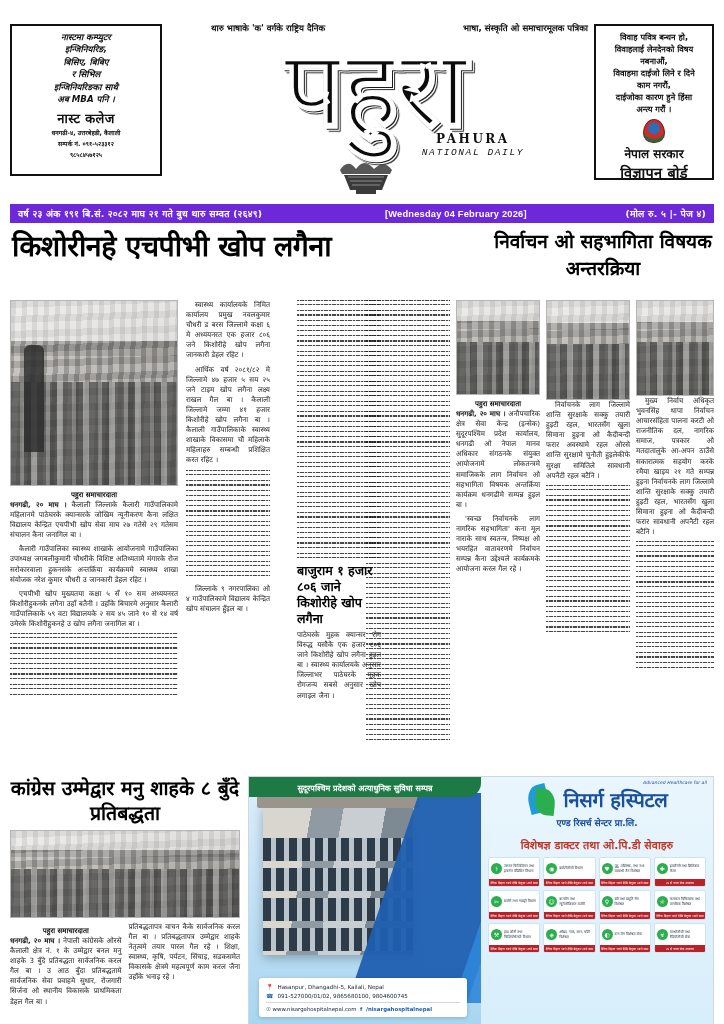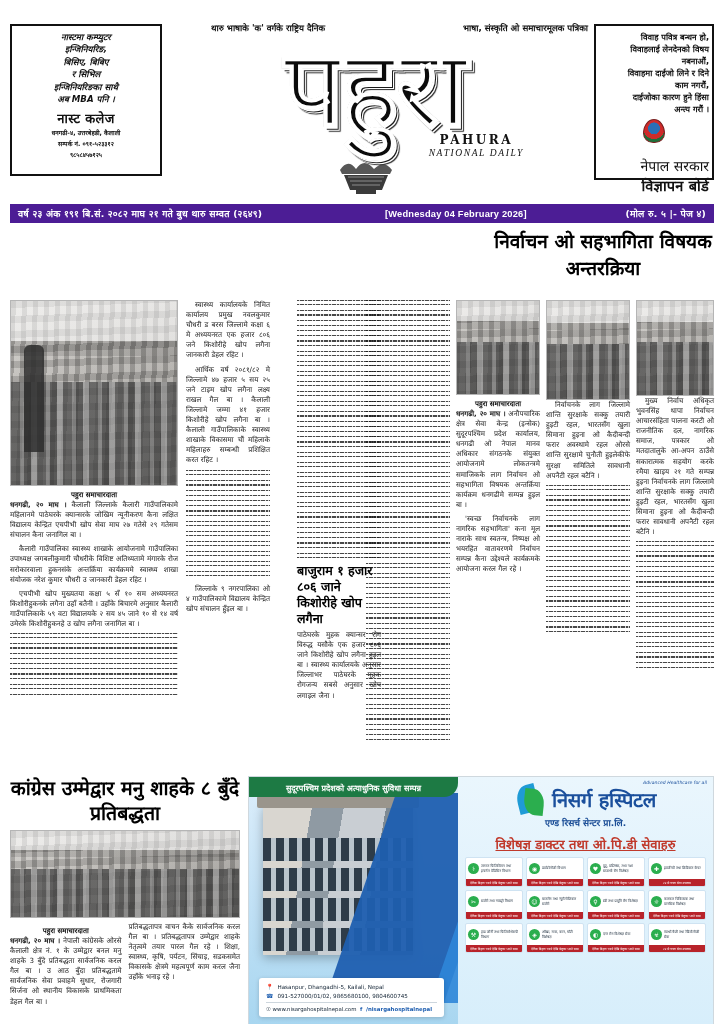--- a/index.html
+++ b/index.html
@@ -4,48 +4,48 @@
 <style>
   html,body{margin:0;padding:0;background:#7a7a7a;}
   body{font-family:"DejaVu Sans","Liberation Sans",sans-serif;}
   .page{position:relative;width:724px;height:1024px;background:#ffffff;overflow:hidden;margin:0 auto;}
   .pad{position:absolute;left:10px;top:8px;width:704px;height:1008px;}
 
   
   .masthead{position:relative;height:192px;border-bottom:0;}
   .adbox{position:absolute;border:2px solid #111;box-sizing:border-box;text-align:center;}
   .adbox-left{left:0;top:16px;width:152px;height:152px;padding:5px 16px;}
-  .adbox-right{right:0;top:16px;width:120px;height:156px;padding:5px 3px;text-align:right;}
+  .adbox-right{right:0;top:16px;width:120px;height:156px;padding:5px 3px;}
   .adline{font-size:8.6px;line-height:12.4px;color:#111;font-style:italic;font-weight:bold;}
   .adbig{font-size:13px;font-weight:bold;color:#111;margin-top:4px;letter-spacing:.3px;}
   .adsmall{font-size:6.2px;line-height:8.6px;color:#111;font-weight:bold;margin-top:2px;}
   .adr-line{font-size:8.2px;line-height:12px;color:#111;font-weight:bold;}
   .gov-emblem{width:22px;height:24px;margin:4px auto 2px;position:relative;}
   .gov-emblem .crest{position:absolute;inset:0;border-radius:50% 50% 46% 46%/60% 60% 40% 40%;
       background:radial-gradient(circle at 50% 38%, #2a6fb5 0 34%, #cf2b2b 36% 62%, #1f6f3a 64% 100%);
       border:1px solid #7a2020;}
-  .adr-gov{font-size:14px;font-weight:normal;color:#111;margin-top:13px;}
+  .adr-gov{font-size:12px;font-weight:bold;color:#111;margin-top:2px;}
   .adr-gov2{font-size:14.5px;font-weight:bold;color:#111;letter-spacing:.2px;}
 
   .tagline{position:absolute;top:14px;font-size:8.6px;font-weight:bold;color:#111;white-space:nowrap;}
   .tagline.l{left:158px;padding-left:43px;}
   .tagline.r{right:126px;}
 
   .logo-wrap{position:absolute;left:148px;right:124px;top:28px;height:118px;text-align:center;}
   .logo-word{font-size:106px;line-height:106px;font-weight:bold;color:#0b0b0b;
       letter-spacing:-2px;
       text-shadow:2px 2px 0 #fff, 3px 3px 0 #1a1a1a, 4px 4px 0 #fff, 5px 5px 1px #2a2a2a;
       -webkit-text-stroke:1px #ffffff;}
   .logo-en{position:absolute;right:66px;bottom:-4px;text-align:center;}
   .logo-en .p1{font-family:"DejaVu Serif","Liberation Serif",serif;font-size:12px;font-weight:bold;letter-spacing:2.5px;color:#111;}
-  .logo-en .p2{font-family:Liberation Serif, serif;font-style:italic;font-size:9.5px;letter-spacing:1.6px;color:#111;margin-top:1px;}
+  .logo-en .p2{font-family:Liberation Mono, monospace;font-style:italic;font-size:9.5px;letter-spacing:1.6px;color:#111;margin-top:1px;}
   .urn{position:absolute;left:176px;top:120px;width:64px;height:40px;}
 
   
-  .datebar{position:absolute;left:0;right:0;top:196px;height:19px;background:#4c1d95;color:#fff;
+  .datebar{position:absolute;left:0;right:0;top:196px;height:19px;background:#6d28d9;color:#fff;
       display:flex;align-items:center;justify-content:space-between;padding:0 8px;box-sizing:border-box;}
   .datebar span{font-size:9.3px;font-weight:bold;letter-spacing:.2px;white-space:nowrap;}
   .db-mid{font-family:"Liberation Sans",sans-serif;margin-left:24px;}
 
   
   .heads{position:absolute;left:0;right:0;top:222px;height:66px;}
   .h-main{position:absolute;left:2px;top:0;width:470px;font-size:28.5px;font-weight:bold;color:#000;letter-spacing:-.4px;line-height:34px;}
   .h-sec{position:absolute;right:0;top:-2px;width:222px;font-size:19px;font-weight:bold;color:#000;line-height:27px;text-align:center;}
 
   
@@ -98,21 +98,21 @@
   
   .lower{position:absolute;left:0;top:768px;width:230px;}
   .h-lower{font-size:19.5px;font-weight:bold;line-height:25px;text-align:center;color:#000;}
   .photo.p5{height:88px;margin-top:4px;}
   .lowcols{display:flex;gap:7px;margin-top:4px;}
   .lowcols>div{flex:1;}
 
   
   .hosp{position:absolute;left:238px;top:768px;width:466px;height:250px;background:#ffffff;
         border:1px solid #cfd8de;box-sizing:border-box;display:flex;overflow:hidden;}
-  .hosp-left{width:209px;position:relative;background:linear-gradient(180deg,#ddeefb 0%,#bfe0f5 55%,#a8d6f0 100%);}
+  .hosp-left{width:232px;position:relative;background:linear-gradient(180deg,#ddeefb 0%,#bfe0f5 55%,#a8d6f0 100%);}
   .hosp-green{position:absolute;left:0;top:0;width:100%;height:20px;background:#1d7a44;
      border-radius:0 0 14px 0;display:flex;align-items:center;justify-content:center;z-index:3;}
   .hosp-green span{font-size:8px;color:#fff;font-weight:bold;}
   .bldg{position:absolute;left:14px;top:28px;width:150px;height:150px;
      background:linear-gradient(100deg,#d9d6d0 0 28%,#8f9aa3 28% 46%,#c9ced3 46% 70%,#7e8a93 70% 100%);
      box-shadow:0 3px 10px rgba(0,0,0,.28);}
   .bldg .floor{position:absolute;left:0;right:0;height:15%;
      background:repeating-linear-gradient(90deg,#2e3c49 0 8px,#b9c4cc 8px 13px);}
   .bldg .roof{position:absolute;left:-6px;right:-6px;top:-9px;height:12px;background:#9a958c;border-radius:2px;}
   .swoosh{position:absolute;right:-22px;top:16px;width:120px;height:210px;background:#1f5fb0;
@@ -131,21 +131,21 @@
   .hlogo{display:flex;align-items:center;justify-content:center;gap:5px;margin-top:2px;}
   .leaf{width:32px;height:34px;position:relative;}
   .leaf .l1{position:absolute;left:2px;top:2px;width:20px;height:28px;background:#1f9bd6;
      border-radius:60% 0 60% 0;transform:rotate(-14deg);}
   .leaf .l2{position:absolute;left:9px;top:6px;width:20px;height:26px;background:#2bae4e;
      border-radius:0 60% 0 60%;transform:rotate(6deg);}
   .hname{font-size:20px;font-weight:bold;color:#1a4f9c;letter-spacing:-.3px;line-height:21px;}
   .hsub{font-size:9px;font-weight:bold;color:#174a94;text-align:center;margin-top:-1px;}
   .hsup{position:absolute;right:6px;top:3px;font-size:4.6px;color:#1a4f9c;font-style:italic;}
   .hbar{margin:5px 2px 4px;text-align:center;}
-  .hbar span{font-size:13px;font-weight:bold;color:#c0392b;text-decoration:underline;}
+  .hbar span{font-size:11px;font-weight:bold;color:#c0392b;}
   .docgrid{display:grid;grid-template-columns:repeat(4,1fr);gap:3px;padding:0 2px;}
   .doc{background:#fff;border:1px solid #cfe3f2;border-radius:2px;overflow:hidden;}
   .doc-top{display:flex;align-items:center;gap:2px;padding:2px 2px;min-height:17px;}
   .doc-ic{width:11px;height:11px;border-radius:50%;background:#2bae4e;flex:0 0 11px;
      display:flex;align-items:center;justify-content:center;color:#fff;font-size:6px;}
   .doc-t{font-size:3.5px;line-height:4.4px;color:#123;}
   .doc-bot{background:#b8232a;color:#fff;font-size:3.1px;text-align:center;padding:1.5px 0;}
 </style>
 </head>
 <body>
@@ -205,20 +205,21 @@
     </div>
   </div>
 
   <div class="datebar">
     <span>वर्ष २३  अंक १९१  बि.सं. २०८२ माघ २१ गते बुध   थारु सम्वत (२६४९)</span>
     <span class="db-mid">[Wednesday 04 February  2026]</span>
     <span>(मोल रु. ५ |- पेज ४)</span>
   </div>
 
   <div class="heads">
+    <div class="h-main">किशोरीनहे एचपीभी खोप लगैना</div>
     <div class="h-sec">निर्वाचन ओ सहभागिता विषयक अन्तरक्रिया</div>
   </div>
 
   <div class="body-area">
 
     <div class="col c1">
       <div class="photo p1">
         <div class="ph-inner"></div>
             <div class="ph-figs"></div>
             <div class="ph-speaker"></div>

